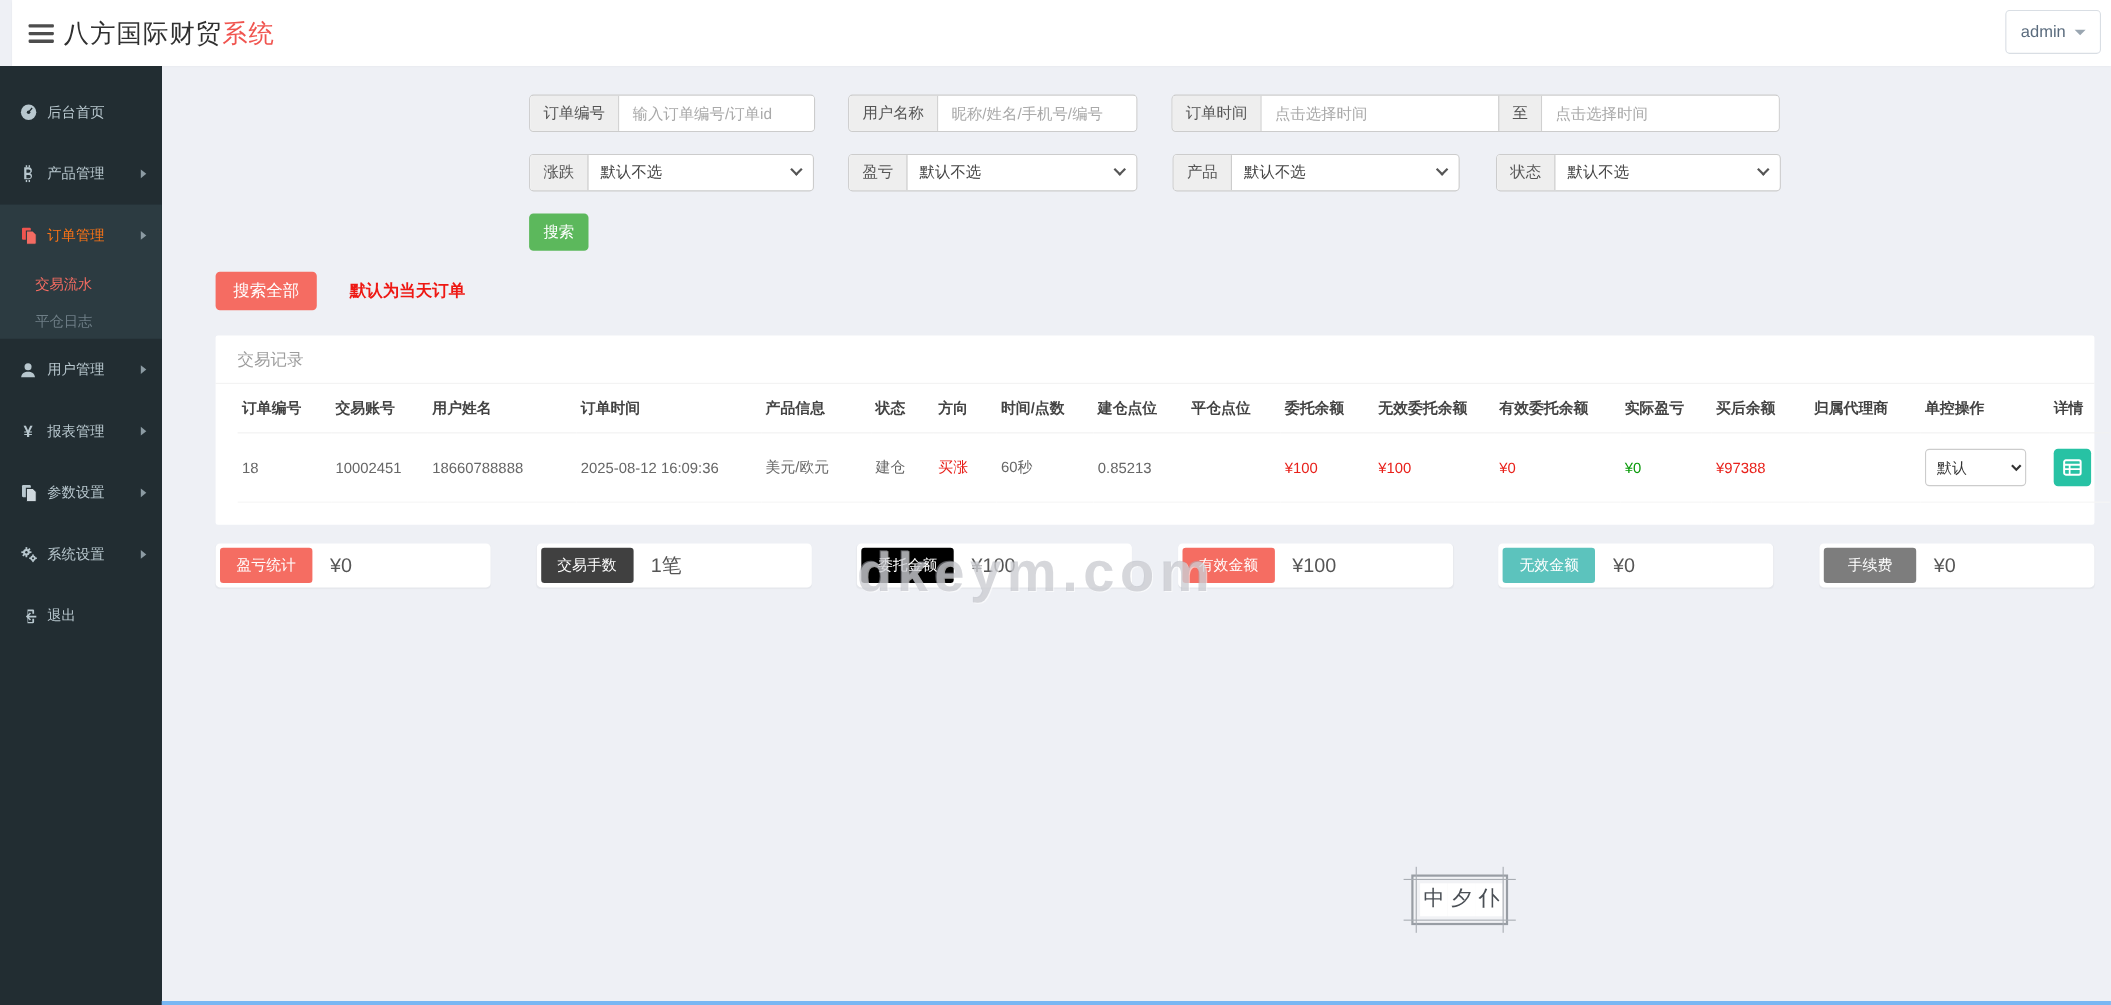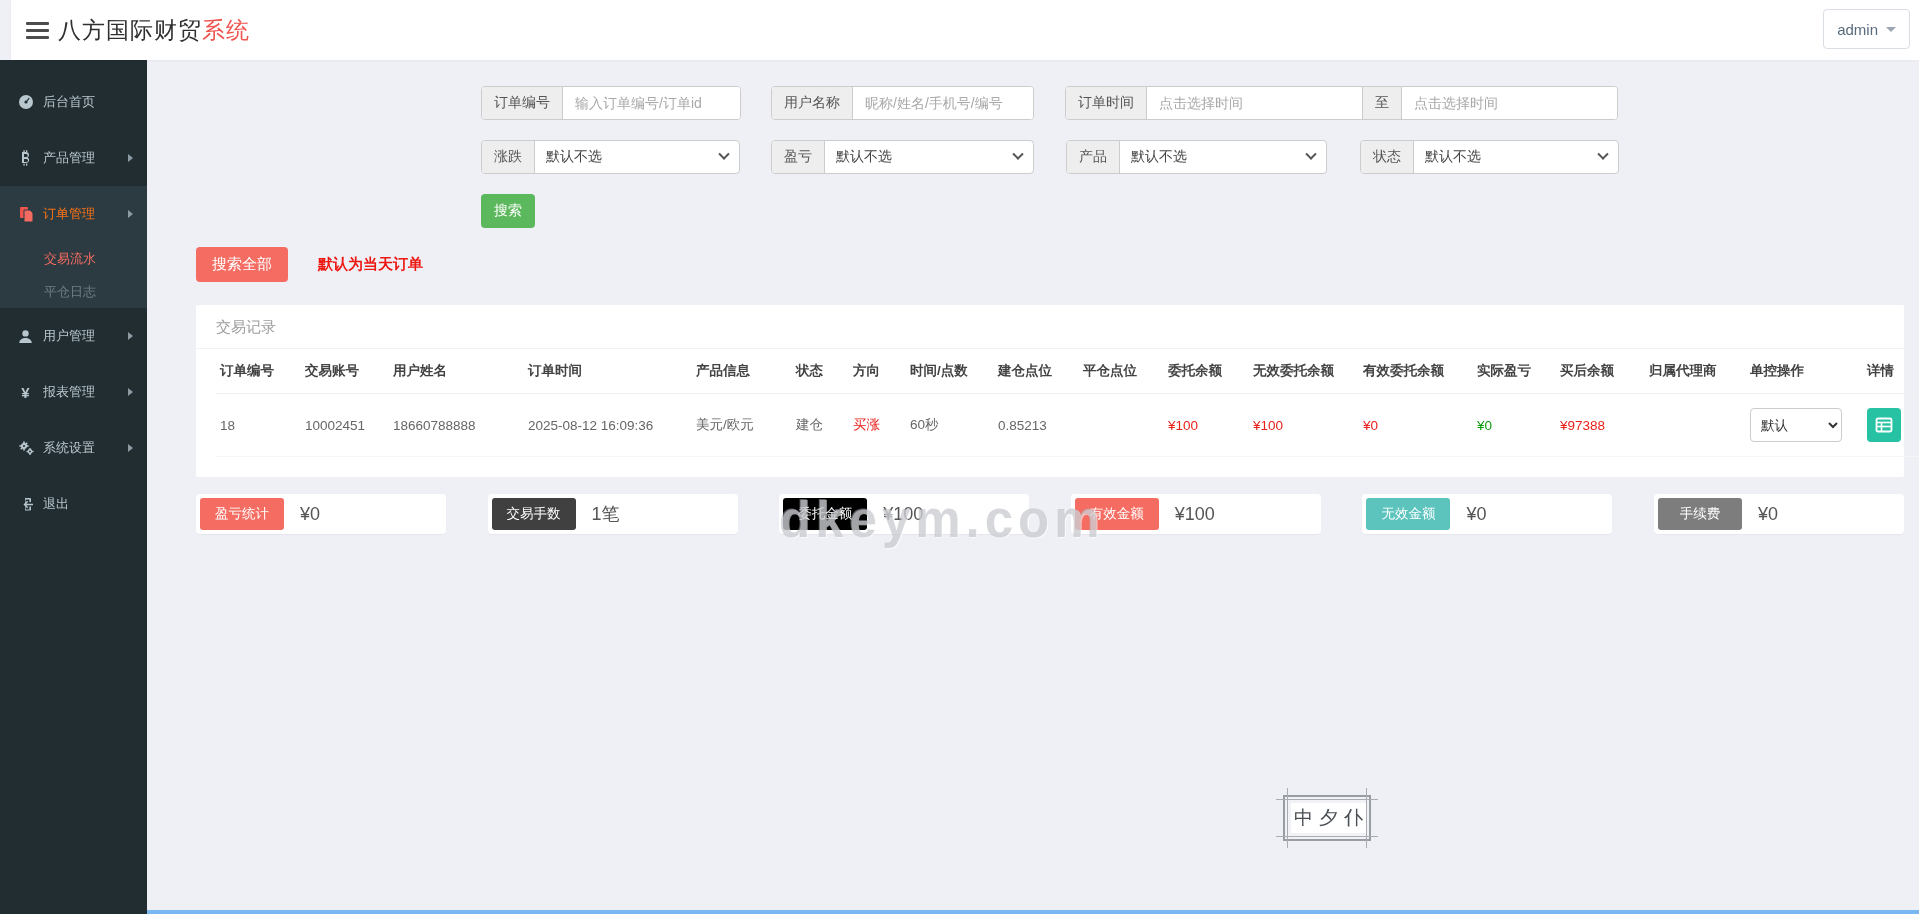--- a/index.html
+++ b/index.html
@@ -34,21 +34,21 @@
     background:#222d32; z-index:15; color:#b8c7ce; font-size:13px; padding-top:14px;
   }
   .s-item { height:56px; display:flex; align-items:center; padding:0 14px 0 17px; cursor:pointer; }
   .s-item .ico { width:17px; height:17px; margin-right:9px; flex:0 0 17px; display:flex; align-items:center; justify-content:center; }
   .s-item .ico svg { display:block; }
   .s-item .yen-glyph { font-size:15px; font-weight:bold; color:#b8c7ce; }
   .s-arrow { margin-left:auto; width:0; height:0; border-top:4px solid transparent;
     border-bottom:4px solid transparent; border-left:5px solid #8c9ba3; }
   .s-group { background:#2c3b41; }
   .s-group .s-main { color:#f97316; }
-  .sub-item { height:33px; display:flex; align-items:center; padding-left:44px; cursor:pointer; }
+  .sub-item { height:33px; display:flex; align-items:center; padding-left:32px; cursor:pointer; }
   .sub-active { color:#f56c62; }
   .sub-dim { color:#6e7e86; }
 
   
   .content { margin-left:147px; position:relative; min-height:854px; padding:26px 15px 0 49px; }
 
   
   .filters { margin-left:285px; width:1140px; }
   .f-row { display:flex; margin-bottom:20px; }
   .ig { display:flex; height:34px; border:1px solid #ccc; border-radius:4px; background:#fff; overflow:hidden; }
@@ -180,20 +180,30 @@
           <circle cx="7.5" cy="4.4" r="3.2" fill="#b8c7ce"></circle>
           <path d="M1.2 14c.4-3.4 3-5 6.3-5s5.9 1.6 6.3 5z" fill="#b8c7ce"></path>
         </svg>
     </span>
     <span>用户管理</span>
     <span class="s-arrow"></span>
   </div>
   <div class="s-item">
     <span class="ico yen-glyph">¥</span>
     <span>报表管理</span>
+    <span class="s-arrow"></span>
+  </div>
+  <div class="s-item">
+    <span class="ico">
+      <svg width="16" height="16" viewBox="0 0 16 16">
+          <rect x="2" y="1" width="8" height="11" rx="1" fill="#b8c7ce"></rect>
+          <path d="M6 4h6l3 3v8a1 1 0 0 1-1 1H6z" fill="#cfd8dd" stroke="#222d32" stroke-width="1"></path>
+        </svg>
+    </span>
+    <span>参数设置</span>
     <span class="s-arrow"></span>
   </div>
   <div class="s-item">
     <span class="ico">
       <svg width="16" height="16" viewBox="0 0 16 16">
           <g fill="#b8c7ce">
             <circle cx="6" cy="6" r="3"></circle>
             <rect x="5.2" y="1.4" width="1.6" height="9.2"></rect>
             <rect x="1.4" y="5.2" width="9.2" height="1.6"></rect>
             <rect x="5.2" y="1.4" width="1.6" height="9.2" transform="rotate(45 6 6)"></rect>

